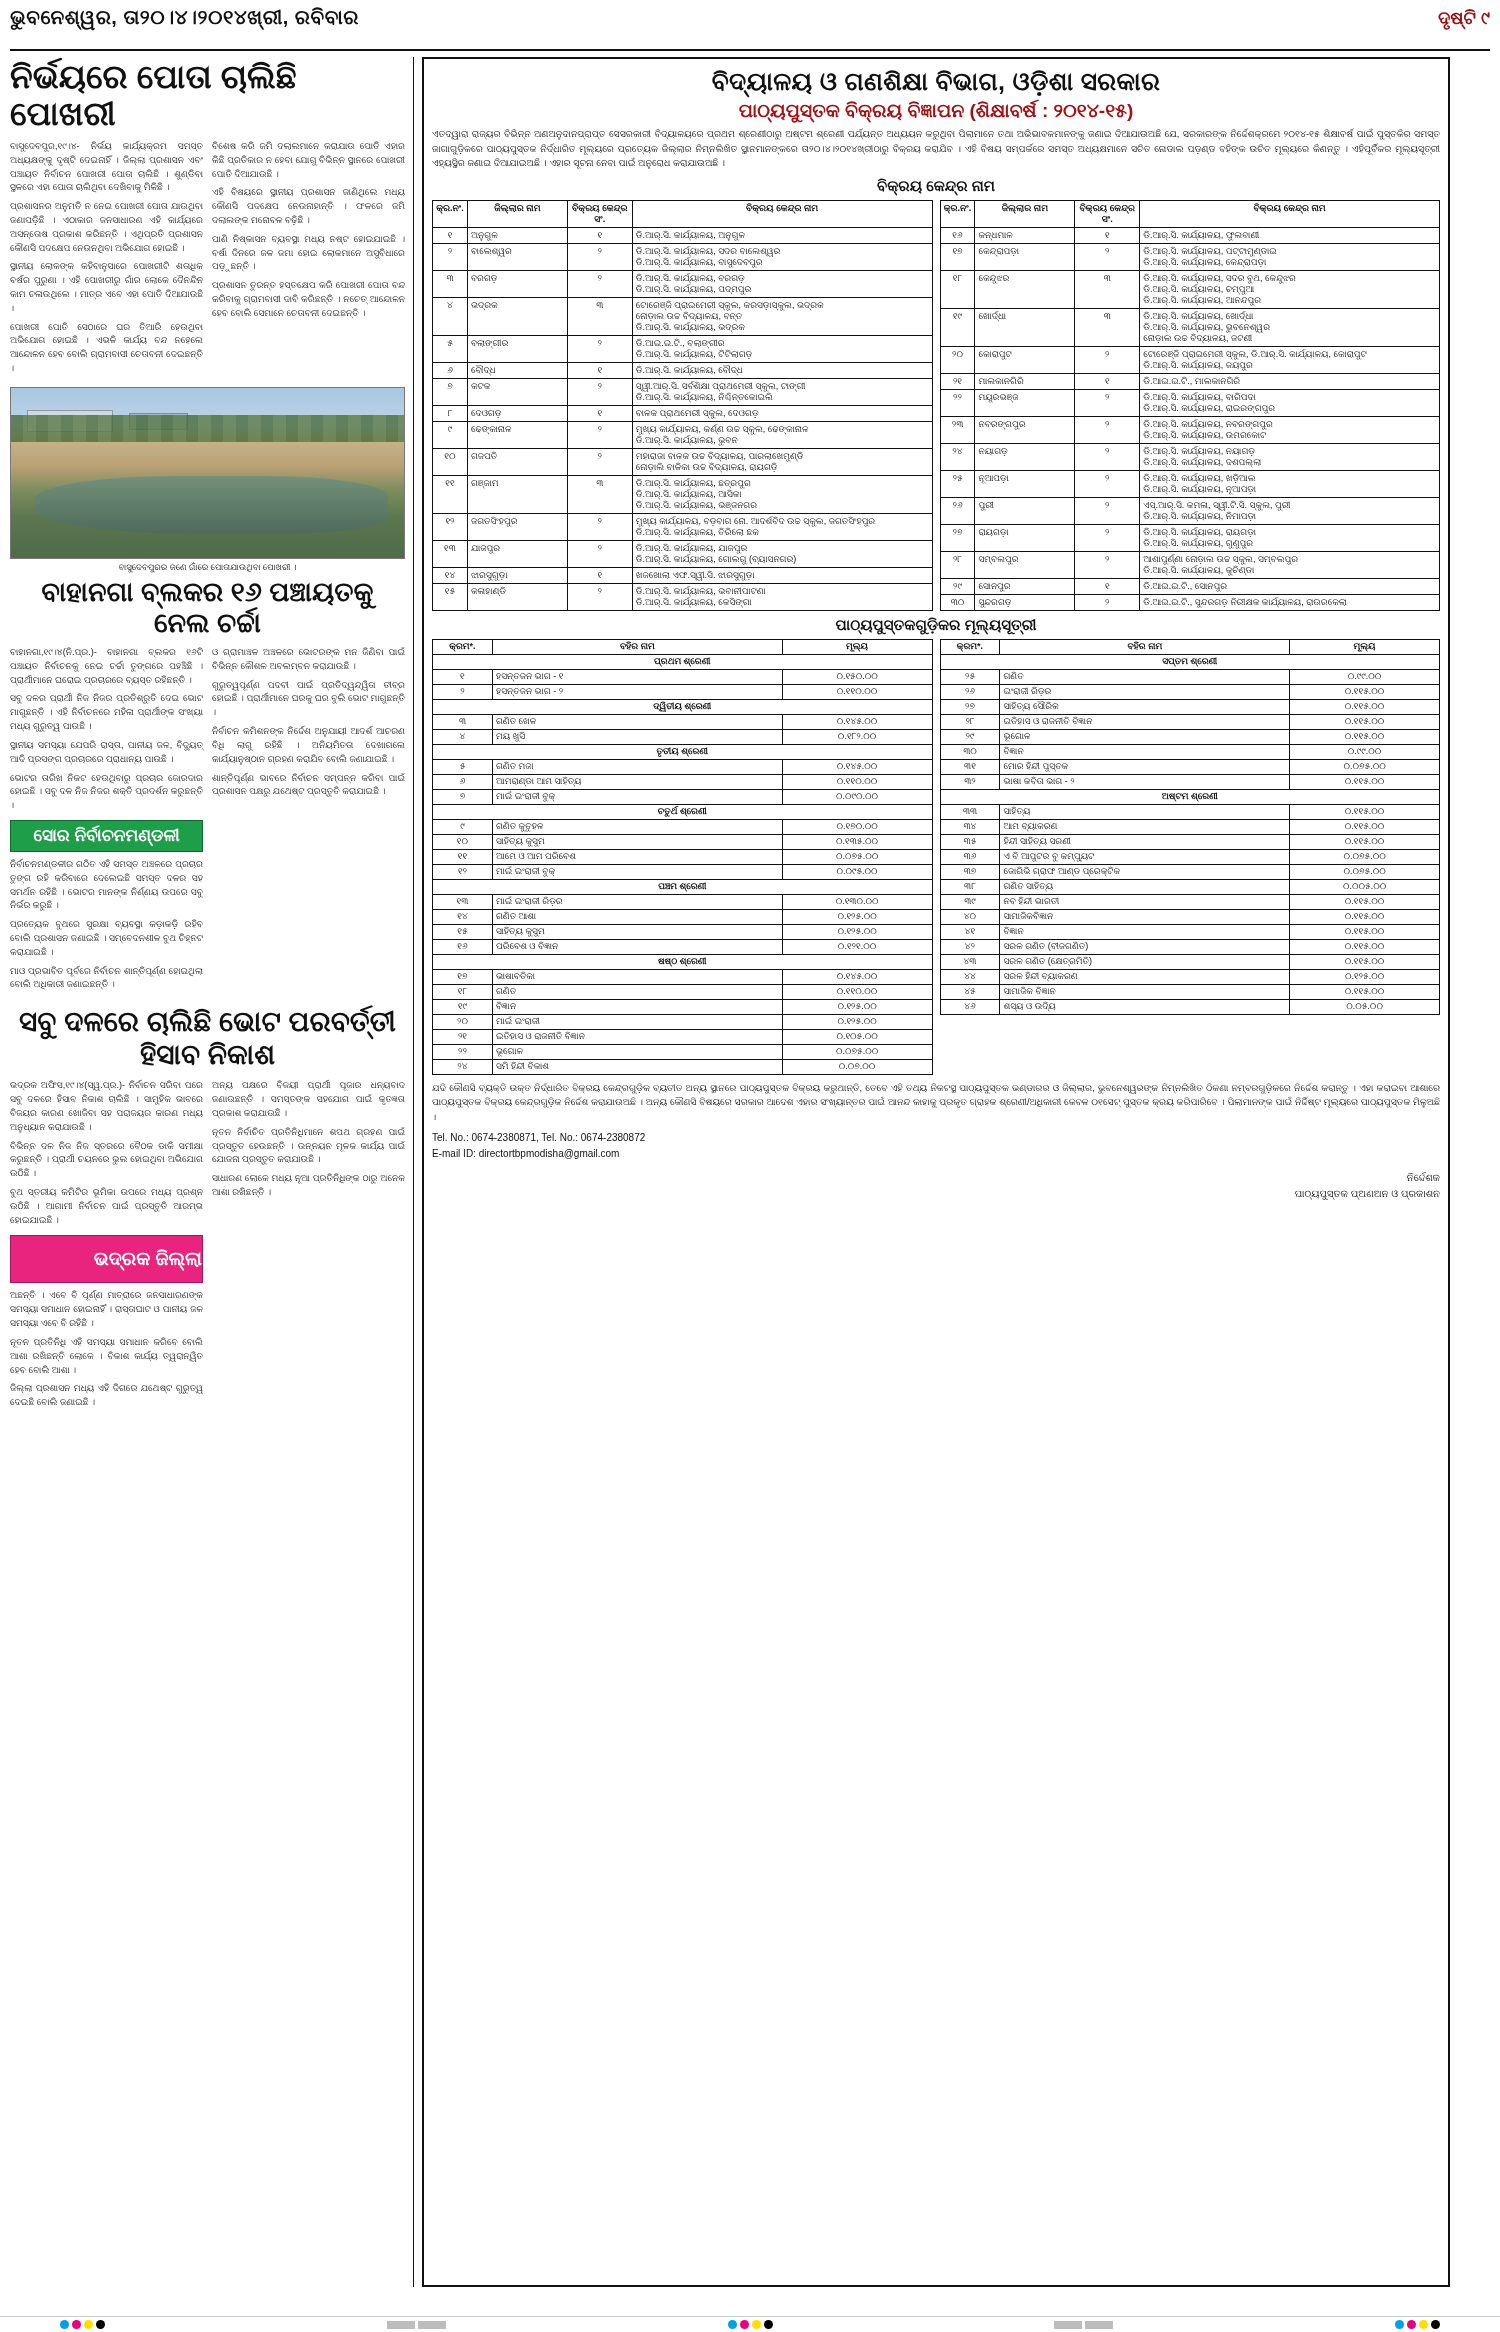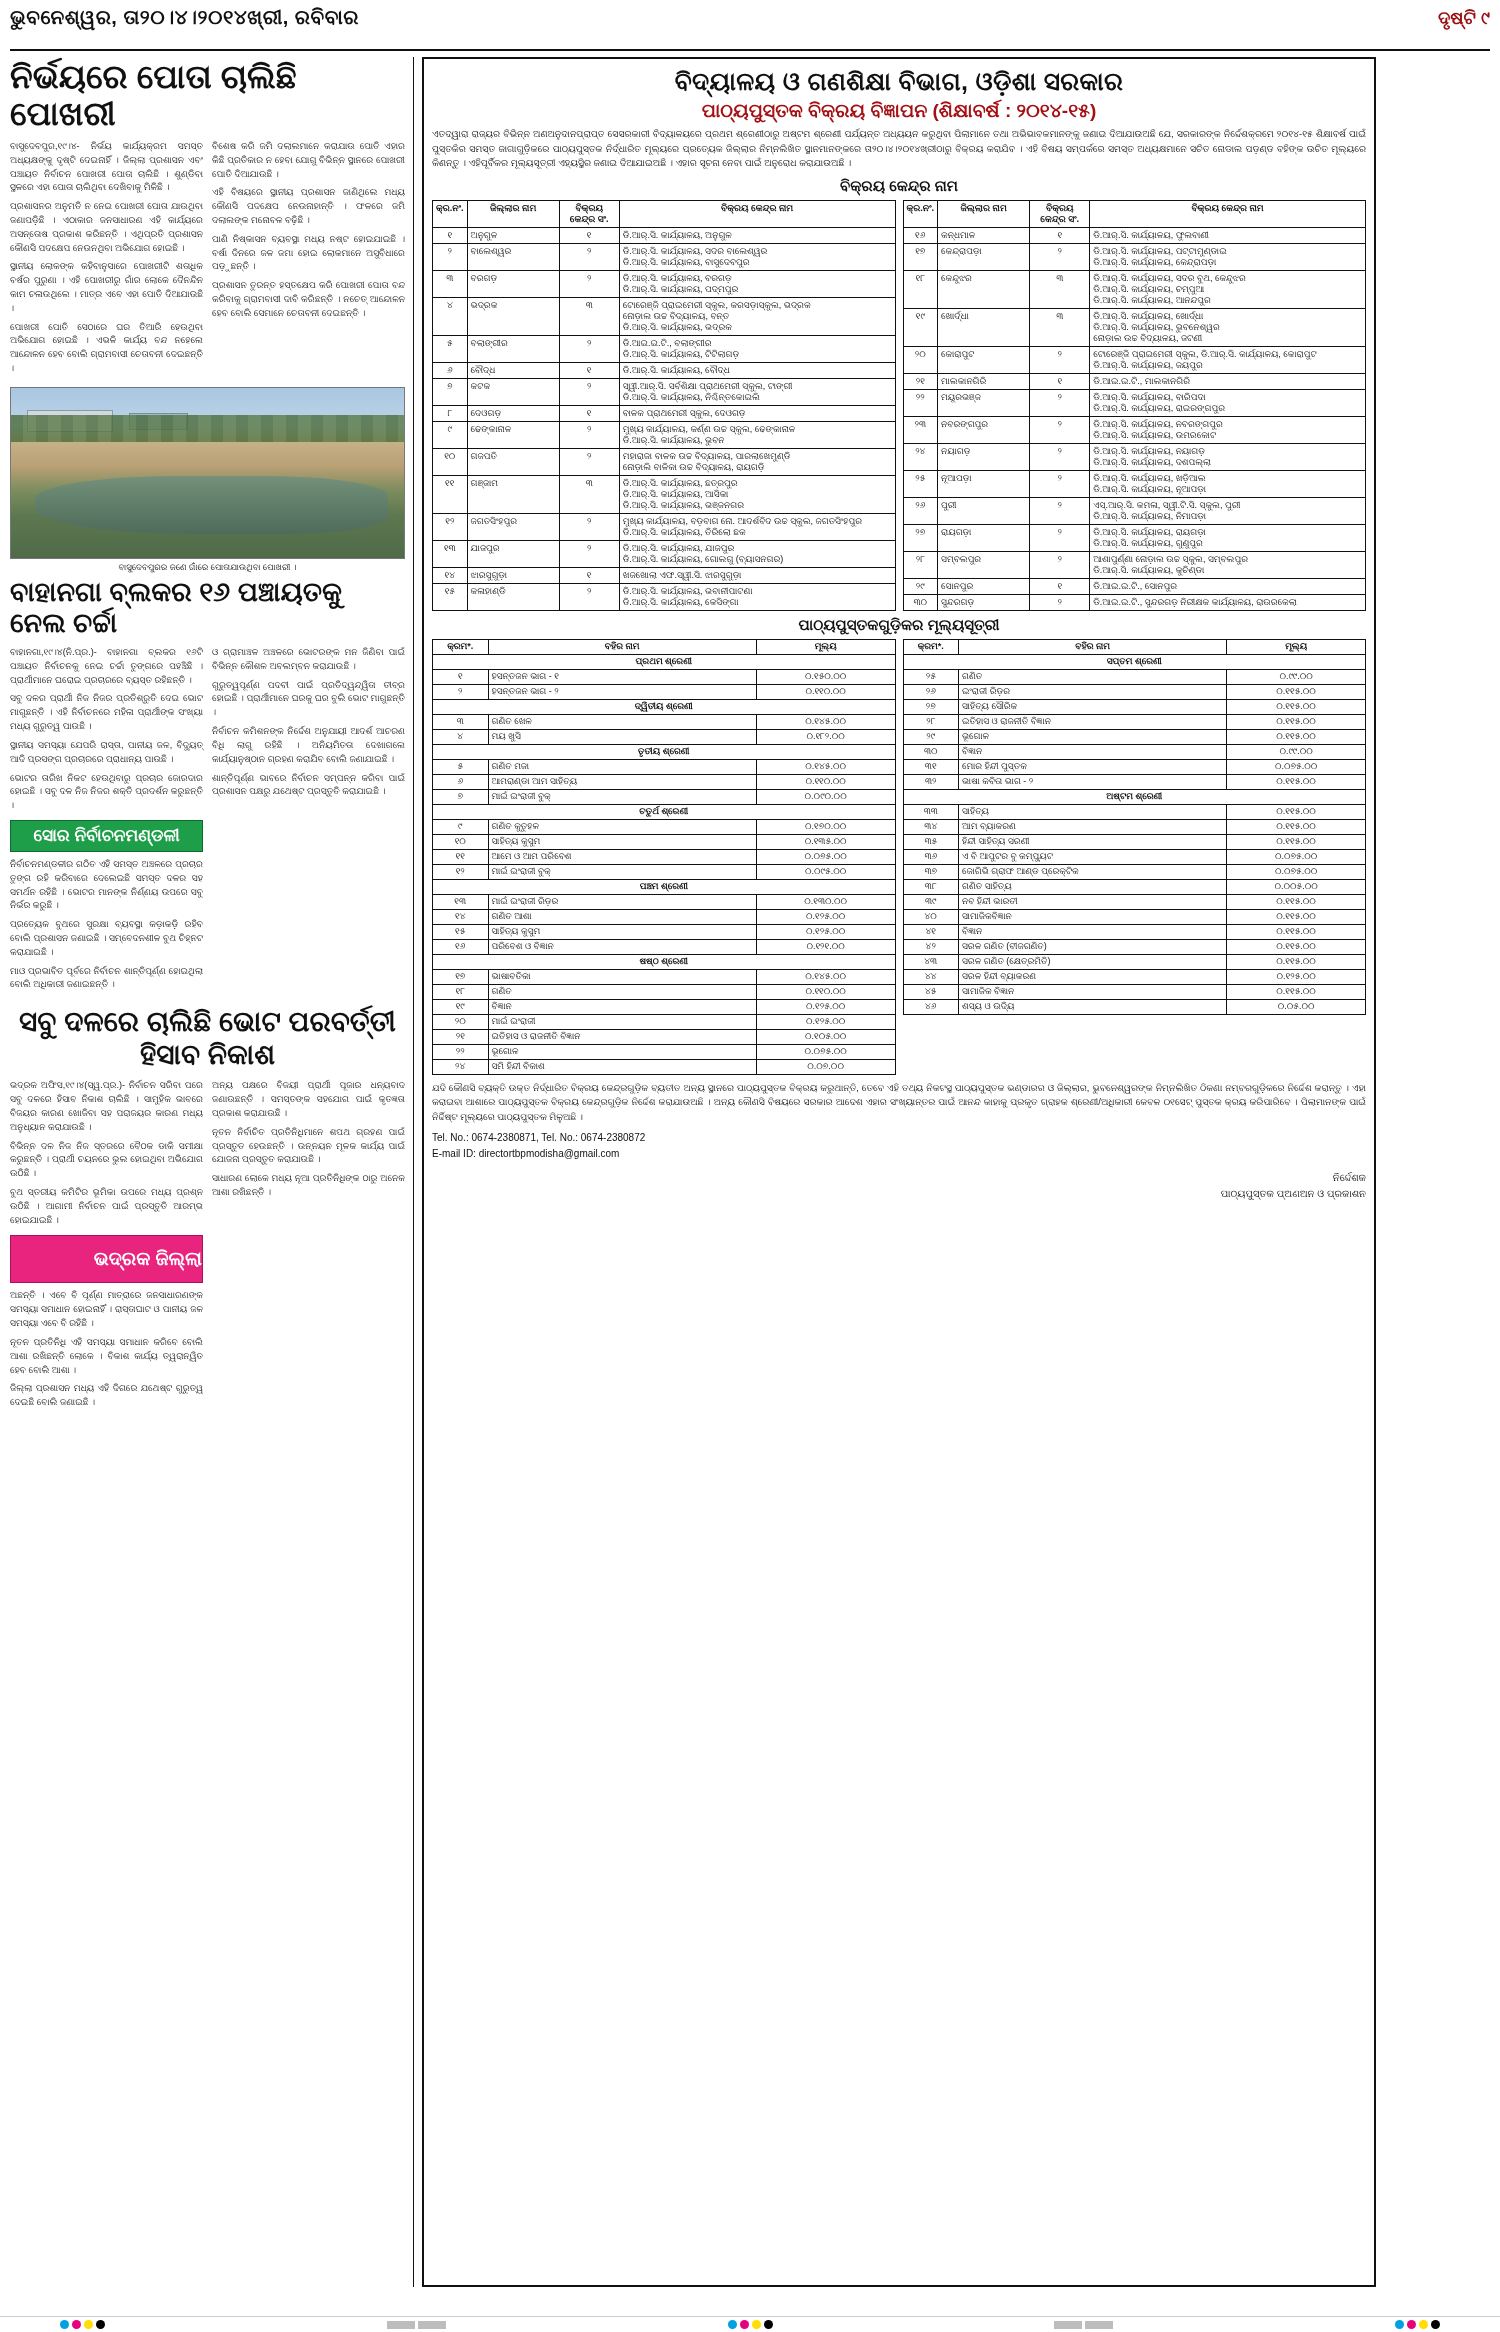--- a/index.html
+++ b/index.html
@@ -23,21 +23,21 @@
     border-bottom:2px solid #111;
     padding-bottom:20px;
     margin-bottom:6px;
   }
   .masthead .left { font-size:20px; font-weight:bold; letter-spacing:.5px; }
   .masthead .right { font-size:18px; font-weight:bold; color:#9a0f12; }
 
   
   .body-wrap { display:flex; gap:8px; height:2230px; }
   .col-left { width:395px; }
-  .col-right { width:963px; border-left:1px solid #111; padding-left:8px; }
+  .col-right { width:1037px; border-left:1px solid #111; padding-left:8px; }
 
   
   .headline1 {
     font-size:33px; font-weight:bold; line-height:1.12;
     margin:2px 0 7px 0;
   }
   .story-cols { display:flex; gap:9px; }
   .story-col { width:50%; }
   p.txt {
     font-size:9.1px; line-height:1.52; text-align:justify;
@@ -66,20 +66,21 @@
   }
   .photo .bldg2 {
     position:absolute; left:30%; top:15%; width:15%; height:10%;
     background:#9fb9c7; border:1px solid #7d8d95;
   }
   .caption { font-size:8.6px; text-align:center; margin:2px 0 0 0; }
 
   .headline2 {
     font-size:27px; font-weight:bold; line-height:1.15;
     margin:4px 0 7px 0;
+    text-align:center;
   }
   .headline3 {
     font-size:28px; font-weight:bold; line-height:1.18; text-align:center;
     margin:8px 0 8px 0;
   }
   .banner-green {
     background:#1f9e4a; color:#ffffff; text-align:center;
     font-size:17px; font-weight:bold; padding:5px 6px;
     margin:7px 0 6px 0; border:1px solid #0d6b30;
   }

